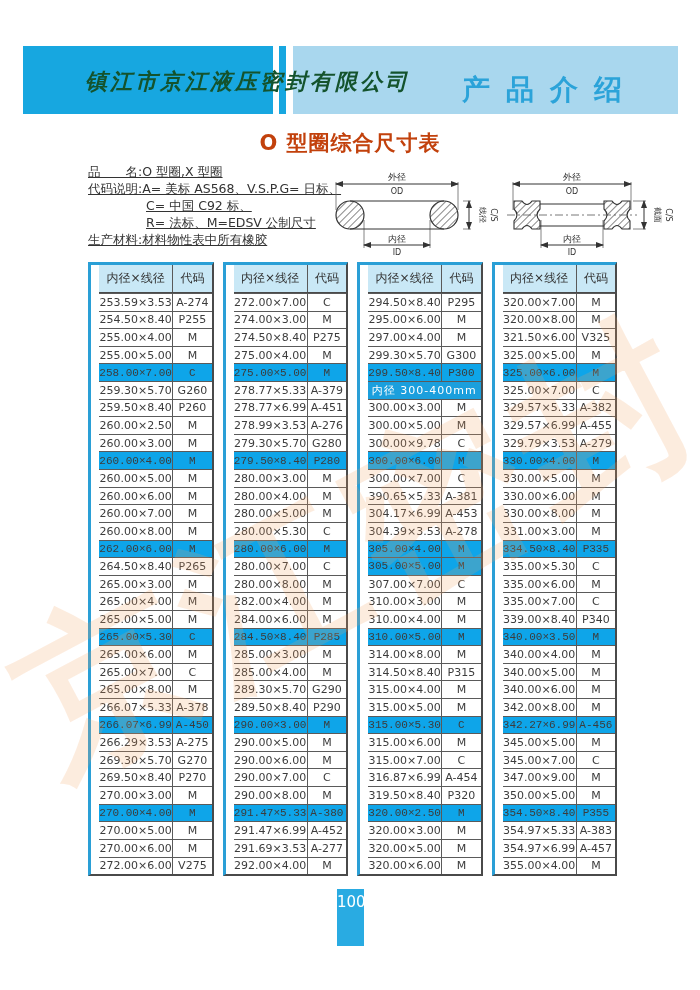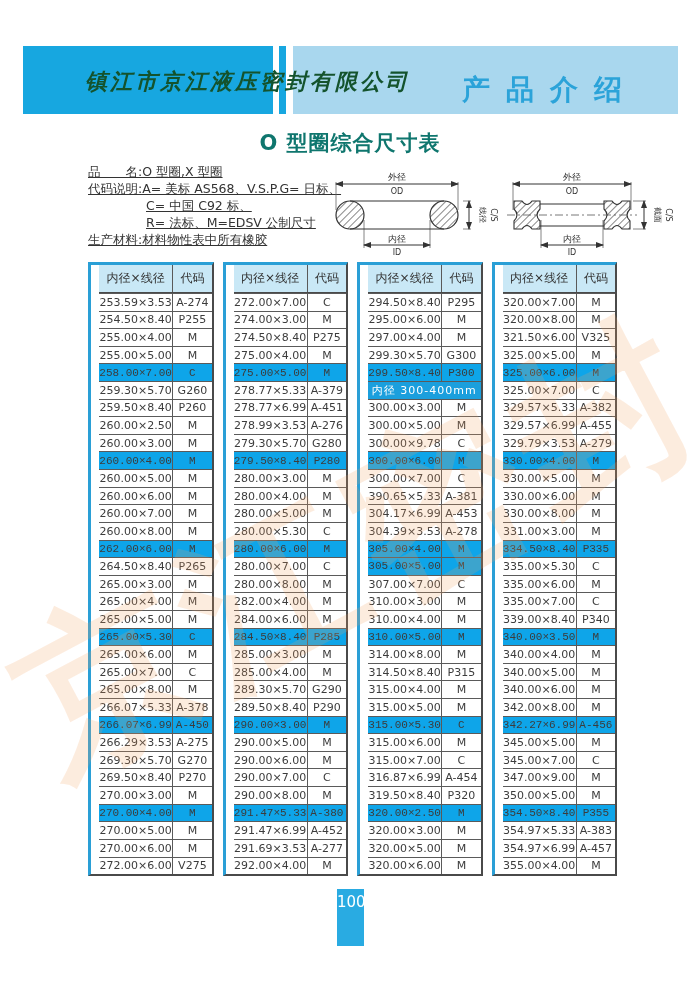--- a/index.html
+++ b/index.html
@@ -16,21 +16,21 @@
     font-family:"DejaVu Serif",serif;font-weight:bold;font-style:italic;
     font-size:22px;color:#14532d;letter-spacing:3px;white-space:nowrap;z-index:3;margin-left:9px;
   }
   .section-title{
     position:absolute;left:462px;top:71px;
     font-size:28px;font-weight:bold;color:#2ba3d9;letter-spacing:16px;white-space:nowrap;z-index:3;
   }
   
   .page-title{
     position:absolute;left:0;top:129px;width:700px;text-align:center;
-    font-size:21px;font-weight:bold;color:#0f766e;letter-spacing:1px;
+    font-size:21px;font-weight:bold;color:#c2410c;letter-spacing:1px;
   }
   
   .info{position:absolute;left:88px;top:163px;width:260px;font-size:12.5px;color:#333;line-height:17px;text-decoration:underline;}
   .info .ind{padding-left:58px;}
   
   .diag{position:absolute;top:168px;text-decoration:underline;}
   .diag.oring{left:330px;}
   .diag.xring{left:505px;}
   svg text{font-family:"DejaVu Sans",sans-serif;fill:#333;}
   

